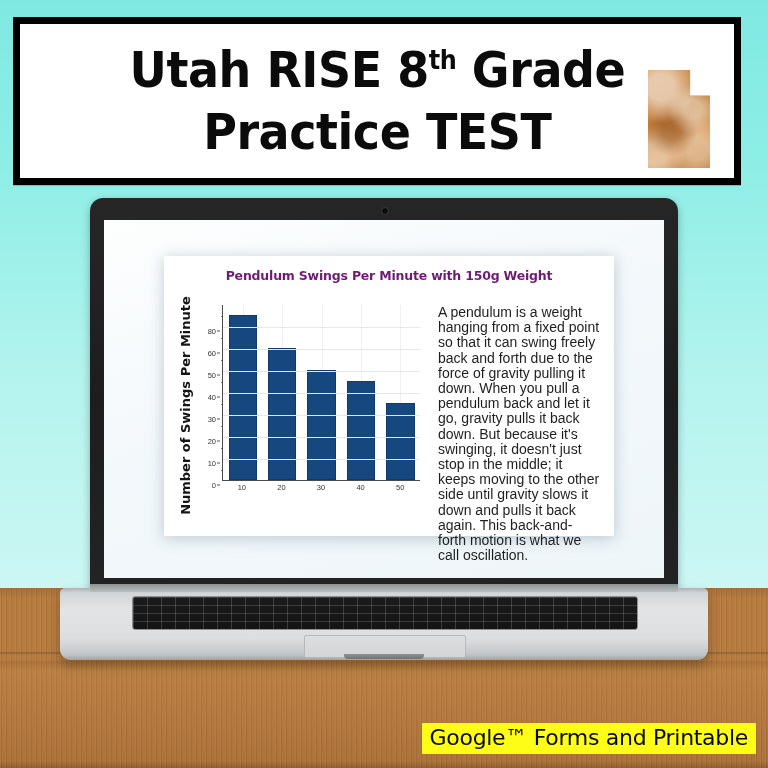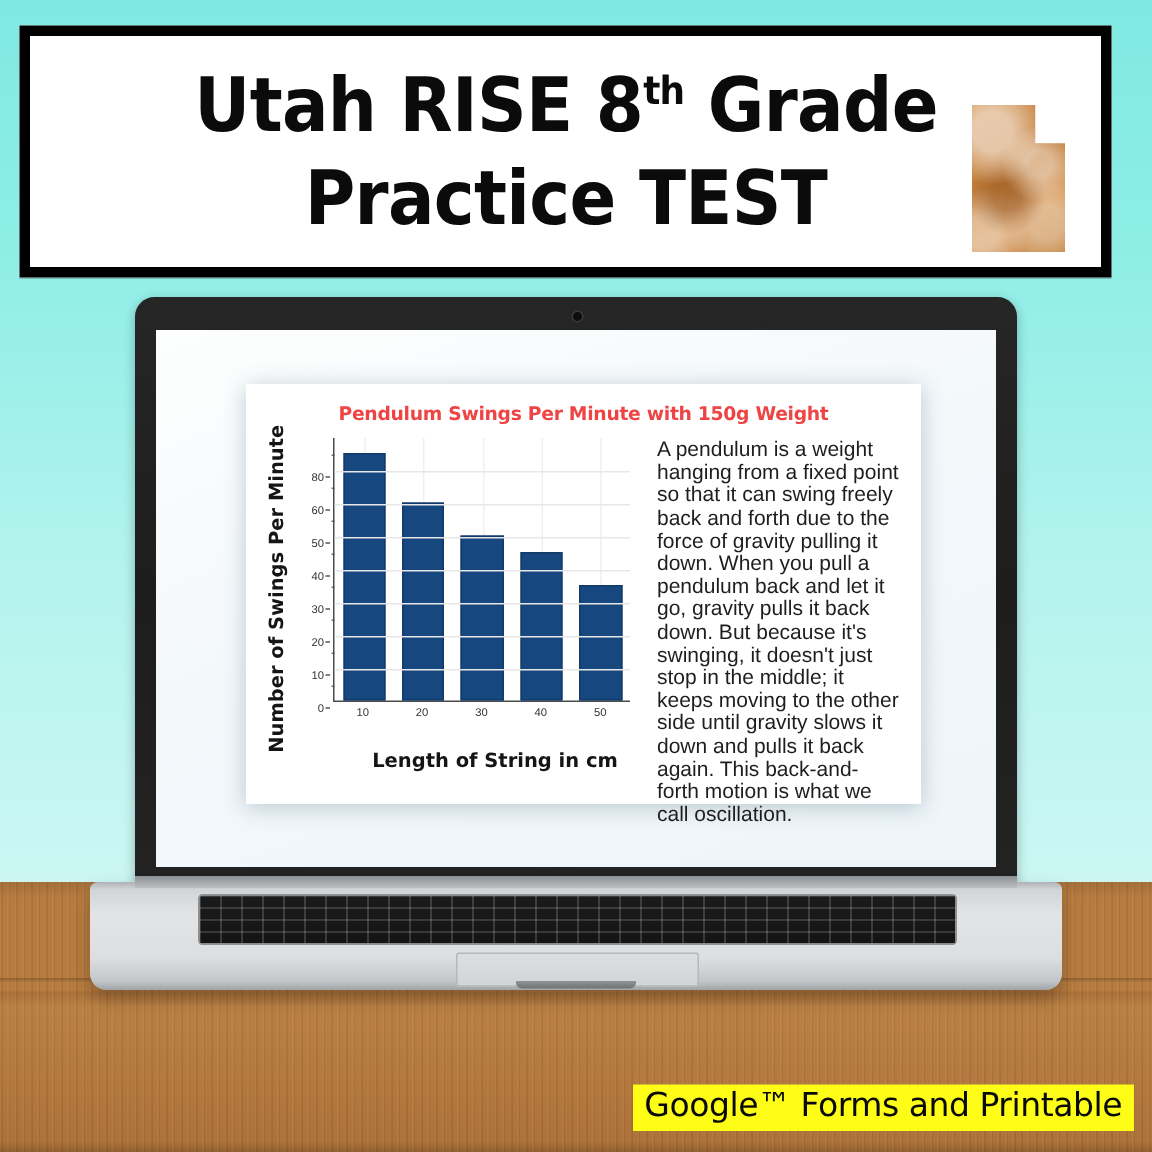--- a/index.html
+++ b/index.html
@@ -106,21 +106,21 @@
     border:1px solid #b6b9bb;border-radius:2px;
   }
   .lip{
     position:absolute;left:50%;margin-left:-40px;top:66px;width:80px;height:5px;
     background:linear-gradient(180deg,#8f9396,#6f7376);border-radius:0 0 4px 4px;
   }
 
   
   .chart-title{
     font-family:"DejaVu Sans", sans-serif;font-weight:bold;
-    font-size:12.5px;color:#ef4444;text-align:center;margin:2px 0 3px 0;
+    font-size:12.5px;color:#701a75;text-align:center;margin:2px 0 16px 0;
     letter-spacing:-.2px;
   }
   .slide-body{display:flex;height:244px;}
   .chart-col{width:250px;position:relative;}
   .text-col{
     flex:1;padding:6px 2px 0 12px;
     font-family:"Liberation Sans", sans-serif;
     font-size:14px;line-height:15.2px;color:#1e1e1e;
   }
 
@@ -250,21 +250,20 @@
                   <div class="grid" style="top: 44px;"></div>
                   <div class="grid" style="top: 22px;"></div>
                 </div>
               <div class="xticks">
                   <div class="xtickslot">10</div>
                   <div class="xtickslot">20</div>
                   <div class="xtickslot">30</div>
                   <div class="xtickslot">40</div>
                   <div class="xtickslot">50</div>
                 </div>
-              <div class="xlabel">Length of String in cm</div>
             </div>
           </div>
 
           <div class="text-col">A pendulum is a weight hanging from a fixed point so that it can swing freely back and forth due to the force of gravity pulling it down. When you pull a pendulum back and let it go, gravity pulls it back down. But because it's swinging, it doesn't just stop in the middle; it keeps moving to the other side until gravity slows it down and pulls it back again. This back-and-forth motion is what we call oscillation.</div>
 
         </div>
       </div>
 
     </div>
   </div>

